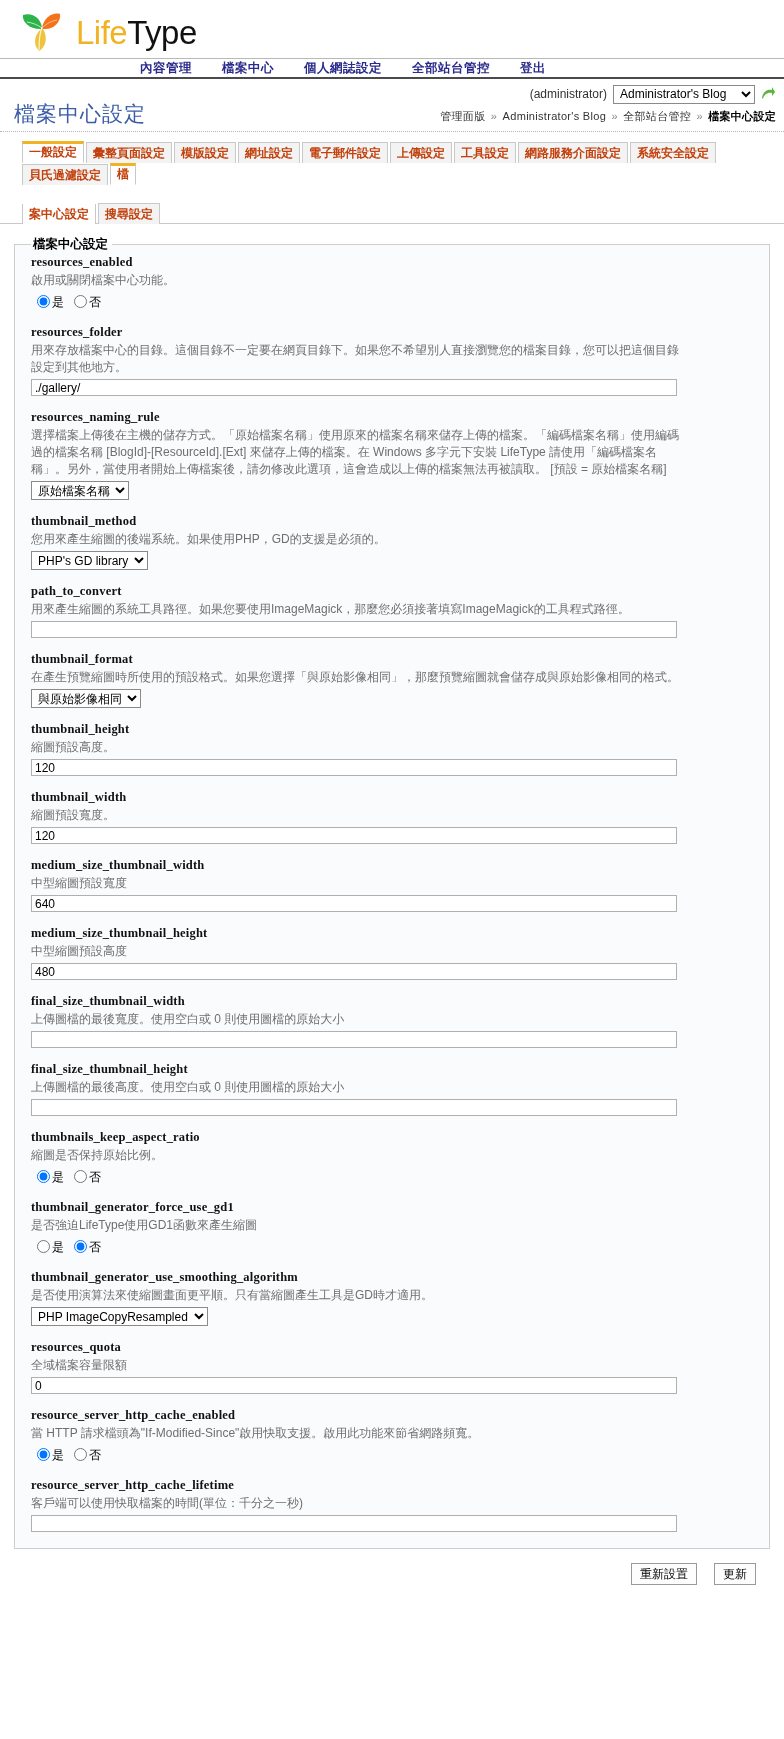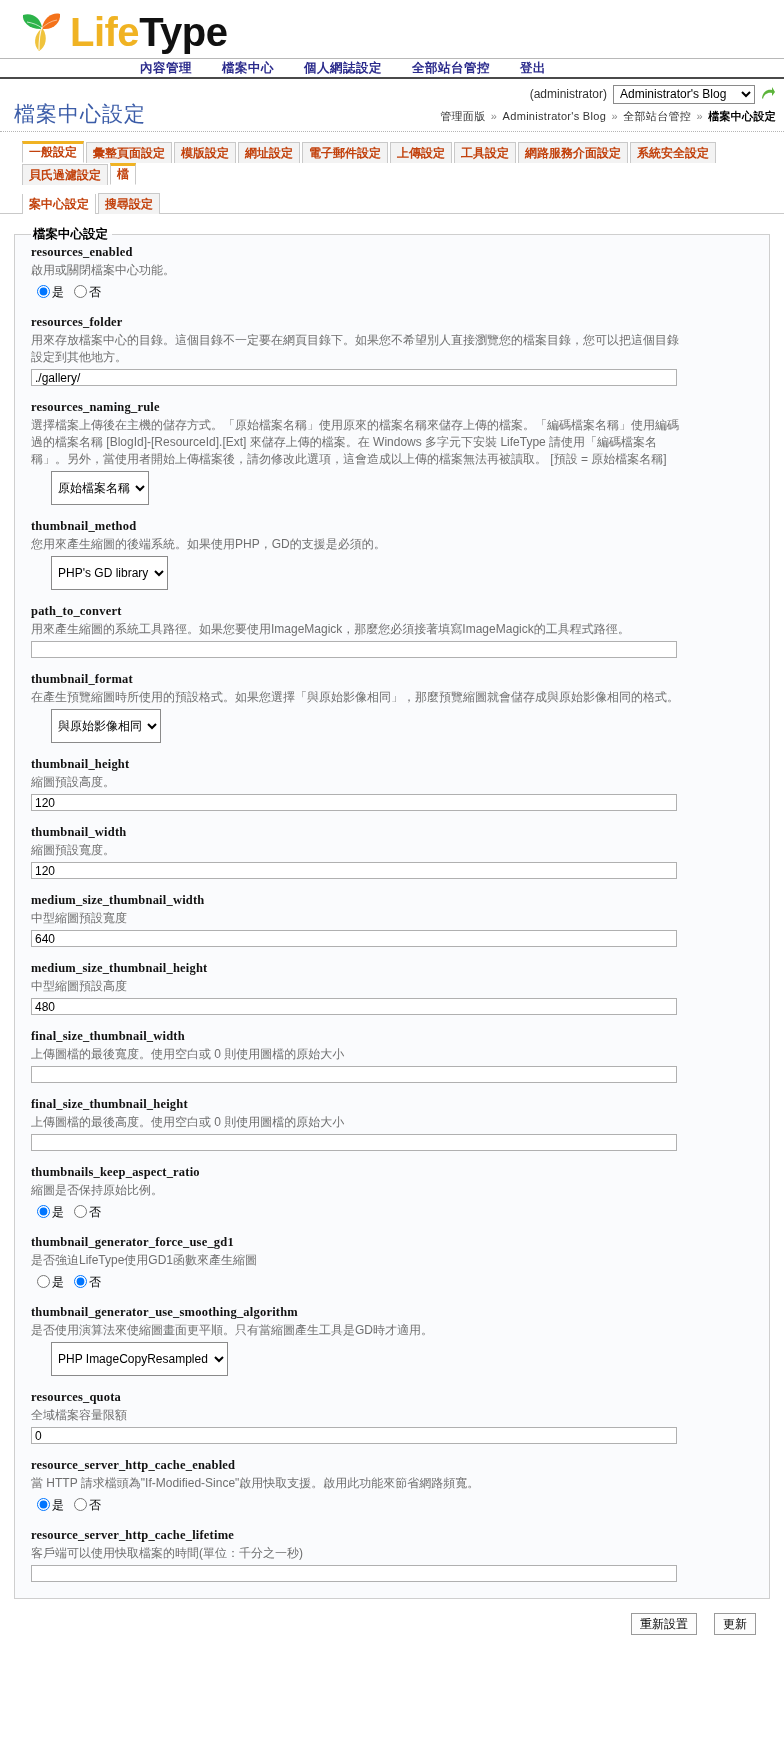--- a/index.html
+++ b/index.html
@@ -20,25 +20,25 @@
   .header {
     height: 58px;
     padding: 6px 0 0 18px;
     display: flex;
     align-items: center;
     background: #fff;
   }
   .logo-wrap { display: flex; align-items: center; }
   .logo-mark { width: 46px; height: 46px; display: block; }
   .logo-text {
-    font-size: 40px;
-    font-weight: bold;
+    font-size: 33px;
+    font-weight: normal;
     letter-spacing: -0.5px;
     line-height: 1;
-    margin-left: 6px;
+    margin-left: 12px;
     font-family: "Liberation Sans", sans-serif;
   }
   .logo-text .life { color: #f0b323; }
   .logo-text .type { color: #111111; }
 
   
   .navbar {
     border-top: 1px solid #b8b8b8;
     border-bottom: 2px solid #4a4a4a;
     height: 21px;
@@ -134,21 +134,21 @@
     position: relative;
     top: 1px;
   }
   .tab.selected {
     background: #ffffff;
     border-color: #c9c9c9;
     border-bottom: 1px solid #ffffff;
     border-top: 3px solid #f0b323;
     padding-top: 1px;
   }
-  .tabs-row2 { margin-top: 8px; }
+  .tabs-row2 { margin-top: 18px; }
 
   
   .content {
     padding: 12px 14px 0 14px;
   }
   fieldset.panel {
     border: 1px solid #cfcfcf;
     background: #fafbfd;
     margin: 0;
     padding: 2px 10px 14px 14px;
@@ -184,26 +184,25 @@
     border: 1px solid #b0b0b0;
     background: #fff;
     font-family: "Liberation Sans", sans-serif;
     font-size: 12px;
     padding: 1px 3px;
     color: #000;
   }
   select.sel {
     font-family: "Liberation Sans", sans-serif;
     font-size: 12px;
-    height: 34px;
+    height: 19px;
     border: 1px solid #8a8a8a;
     background: #fff;
     padding: 0 2px;
     color: #000;
-    margin-left: 20px;
   }
   .radios { padding: 2px 0 0 6px; font-size: 12px; }
   .radios label { margin-right: 10px; white-space: nowrap; }
   .radios input[type=radio] { vertical-align: -2px; margin: 0 2px 0 0; }
 
   
   .actions {
     display: flex;
     justify-content: flex-end;
     gap: 17px;

